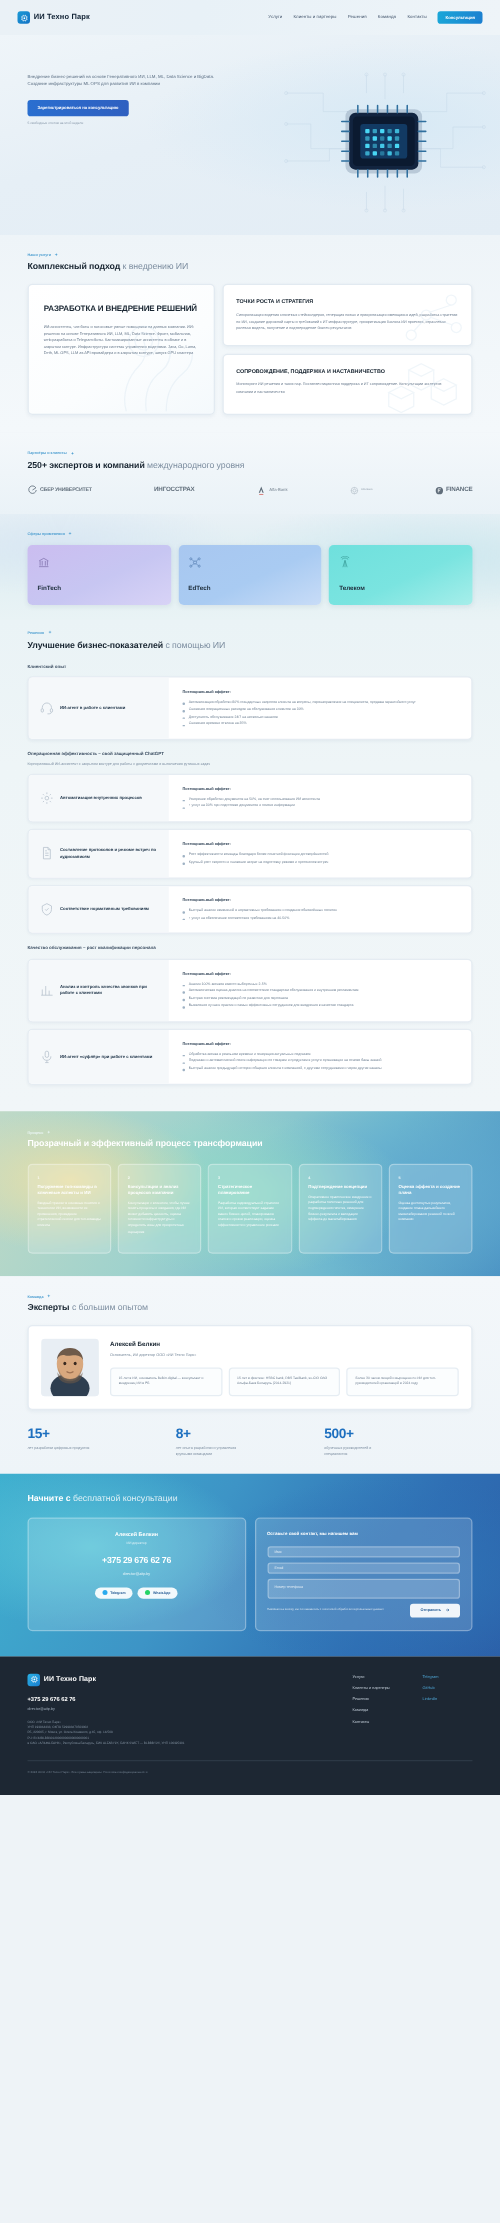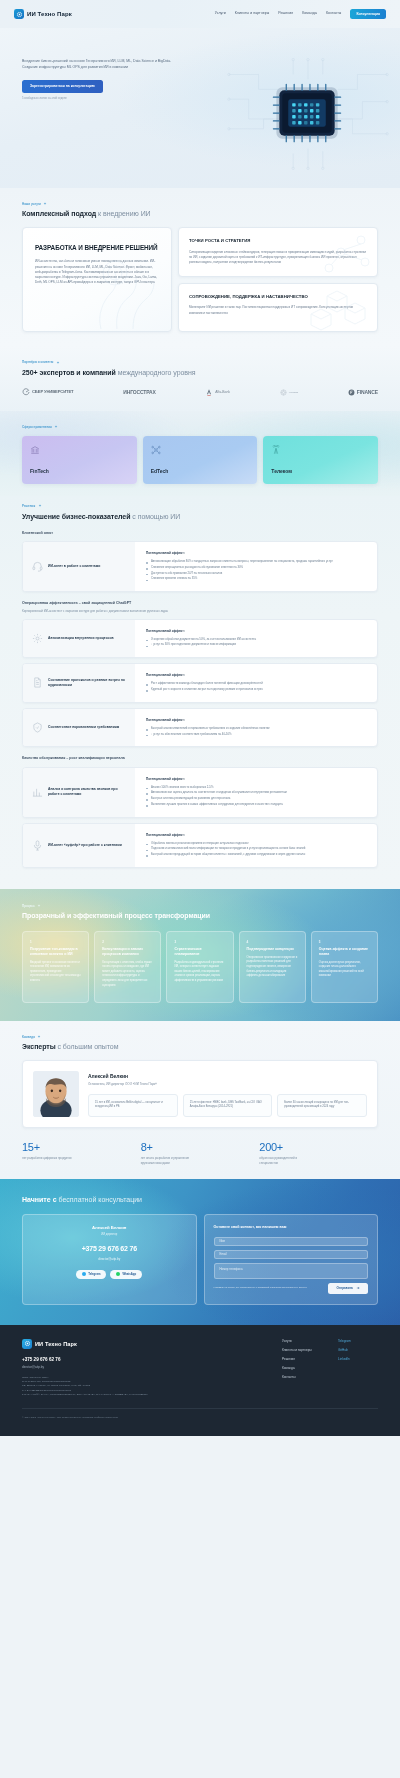--- a/index.html
+++ b/index.html
@@ -180,21 +180,21 @@
   .exp-body{flex:1;padding-top:2px}
   .exp-name{font-size:5px;font-weight:800;color:#16232f}
   .exp-role{font-size:3px;color:#7b8c9e;margin-top:2px}
   .exp-facts{display:flex;gap:5px;margin-top:7px}
   .fact{
     flex:1;border:0.5px solid #e6edf3;border-radius:3px;padding:6px 6px;
     font-size:2.7px;line-height:1.65;color:#6d7e91;background:#fbfdfe;
   }
   .stats{display:flex;gap:0;margin-top:14px}
   .stat{flex:1}
-  .stat .num{font-size:11px;font-weight:400;color:#1d6fbf;letter-spacing:-.3px;line-height:1}
+  .stat .num{font-size:11px;font-weight:700;color:#1d6fbf;letter-spacing:-.3px;line-height:1}
   .stat .cap{font-size:2.9px;color:#7e8fa1;margin-top:3px;line-height:1.6;max-width:56px}
 
   
   .contact{
     position:relative;overflow:hidden;padding:16px 22px 20px;
     background:
       radial-gradient(50% 70% at 18% 40%,#58c3d8 0%,rgba(88,195,216,0) 65%),
       radial-gradient(60% 80% at 80% 55%,#2f73b6 0%,rgba(47,115,182,0) 68%),
       linear-gradient(120deg,#3fb0cf 0%,#3d94c6 40%,#2f6fb4 75%,#2b5fa8 100%);
   }
@@ -680,21 +680,21 @@
     <div class="stats">
       <div class="stat">
         <div class="num">15+</div>
         <div class="cap">лет разработки цифровых продуктов</div>
       </div>
       <div class="stat">
         <div class="num">8+</div>
         <div class="cap">лет опыта разработки и управления крупными командами</div>
       </div>
       <div class="stat">
-        <div class="num">200+</div>
+        <div class="num">500+</div>
         <div class="cap">обученных руководителей и специалистов</div>
       </div>
     </div>
   </div>
 
   <div class="contact">
     <h2>
       <span>Начните с</span><span class="muted"> бесплатной консультации</span>
     </h2>
     <div class="contact-grid">

